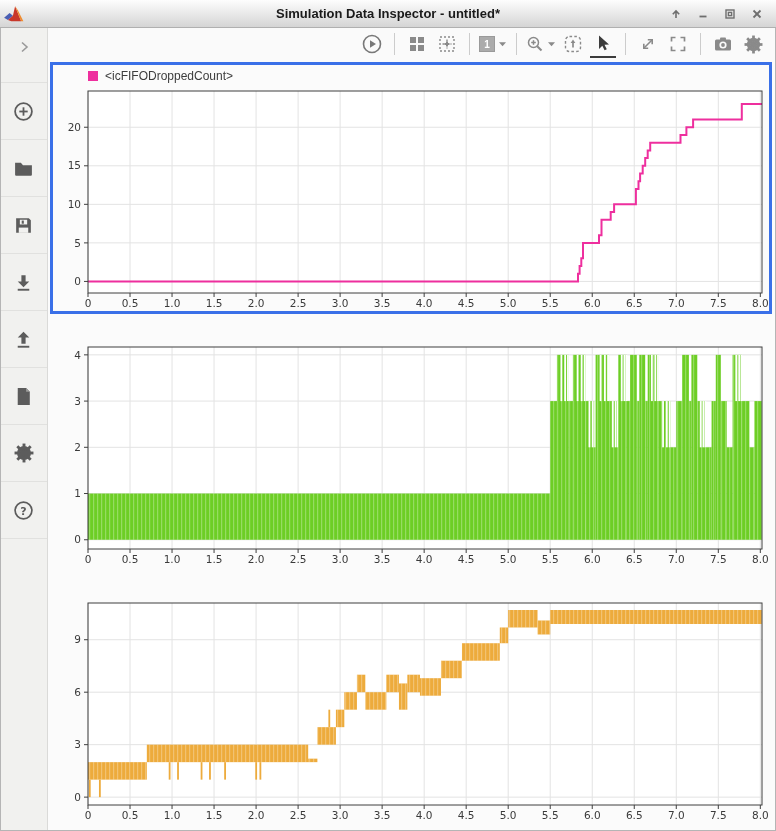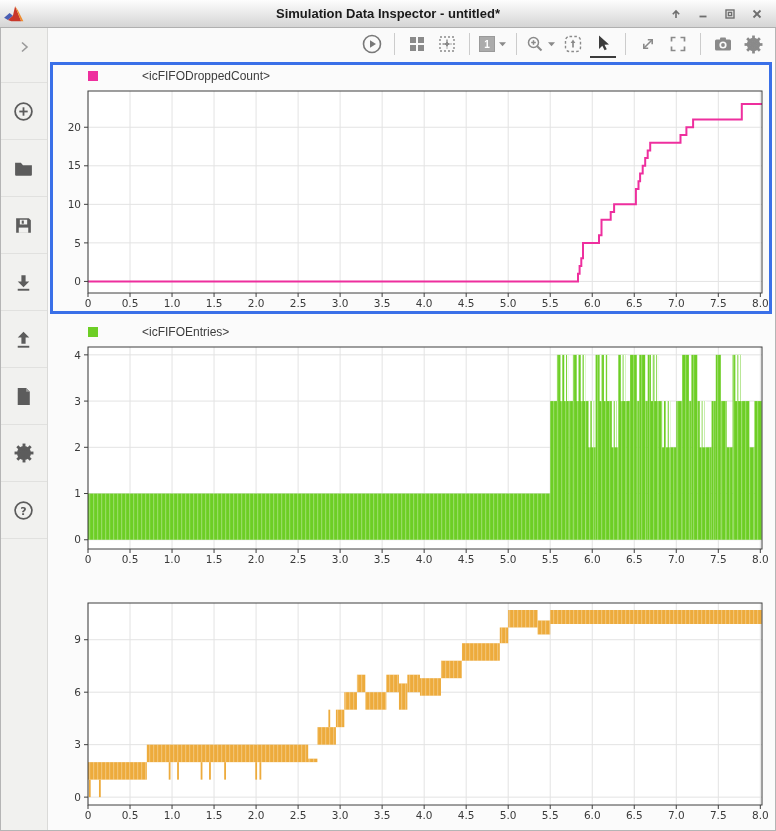--- a/index.html
+++ b/index.html
@@ -38,21 +38,21 @@
     color:#fff; width:16px; height:16px; font-size:10px; font-weight:bold;
     justify-content:center; }
   .pointer-active { border-bottom:2px solid #3c3c3c; color:#3c3c3c; }
 
   
   .plots { flex:1; padding:2px 0 0 2px; display:flex; flex-direction:column; gap:4px; }
   .panel { width:722px; height:252px; border:3px solid transparent; position:relative; background:#fbfbfb; }
   .panel.selected { border-color:#3a70e8; }
   .legend { height:22px; display:flex; align-items:center; gap:7px; padding-left:35px; }
   .swatch { width:10px; height:10px; display:inline-block; }
-  .legend-label { font-size:12px; color:#3d3d3d;margin-left:37px; }
+  .legend-label { font-size:12px; color:#3d3d3d; }
   .plotbox { position:absolute; left:0; right:0; top:22px; bottom:0; }
   svg text { font-family:"DejaVu Sans","Liberation Sans",sans-serif; }
 </style>
 </head>
 <body>
 <div class="window">
 
 <svg width="0" height="0" style="position:absolute">
   <defs>
     <symbol id="i-gear" viewBox="0 0 18 18">
@@ -327,24 +327,20 @@
                 <text x="28" y="159.5854961832061" text-anchor="end" font-size="10.5" fill="#3a3a3a">5</text>
                 <line x1="31" x2="35" y1="117.33587786259542" y2="117.33587786259542" stroke="#3f3f3f"></line>
                 <text x="28" y="121.03587786259543" text-anchor="end" font-size="10.5" fill="#3a3a3a">10</text>
                 <line x1="31" x2="35" y1="78.78625954198473" y2="78.78625954198473" stroke="#3f3f3f"></line>
                 <text x="28" y="82.48625954198474" text-anchor="end" font-size="10.5" fill="#3a3a3a">15</text>
                 <line x1="31" x2="35" y1="40.23664122137404" y2="40.23664122137404" stroke="#3f3f3f"></line>
                 <text x="28" y="43.936641221374046" text-anchor="end" font-size="10.5" fill="#3a3a3a">20</text>
               </svg></div>
       </div>
       <div class="panel">
-        <div class="legend">
-          <span class="swatch" style="background: rgb(109, 206, 37);"></span>
-          <span class="legend-label">&lt;icFIFOEntries&gt;</span>
-        </div>
         <div class="plotbox"><svg width="716" height="224">
                 <defs>
                   <pattern id="stripes1" width="4" height="8" patternUnits="userSpaceOnUse">
                     <rect x="0" y="0" width="1.2" height="8" fill="rgba(255,255,255,0.28)"></rect>
                   </pattern>
                 </defs>
                 <rect x="35" y="4" width="674" height="202" fill="#ffffff"></rect>
                 <line x1="35" x2="35" y1="4" y2="206" stroke="#e3e3e3"></line>
                 <line x1="77.01995012468828" x2="77.01995012468828" y1="4" y2="206" stroke="#e3e3e3"></line>
                 <line x1="119.03990024937656" x2="119.03990024937656" y1="4" y2="206" stroke="#e3e3e3"></line>

